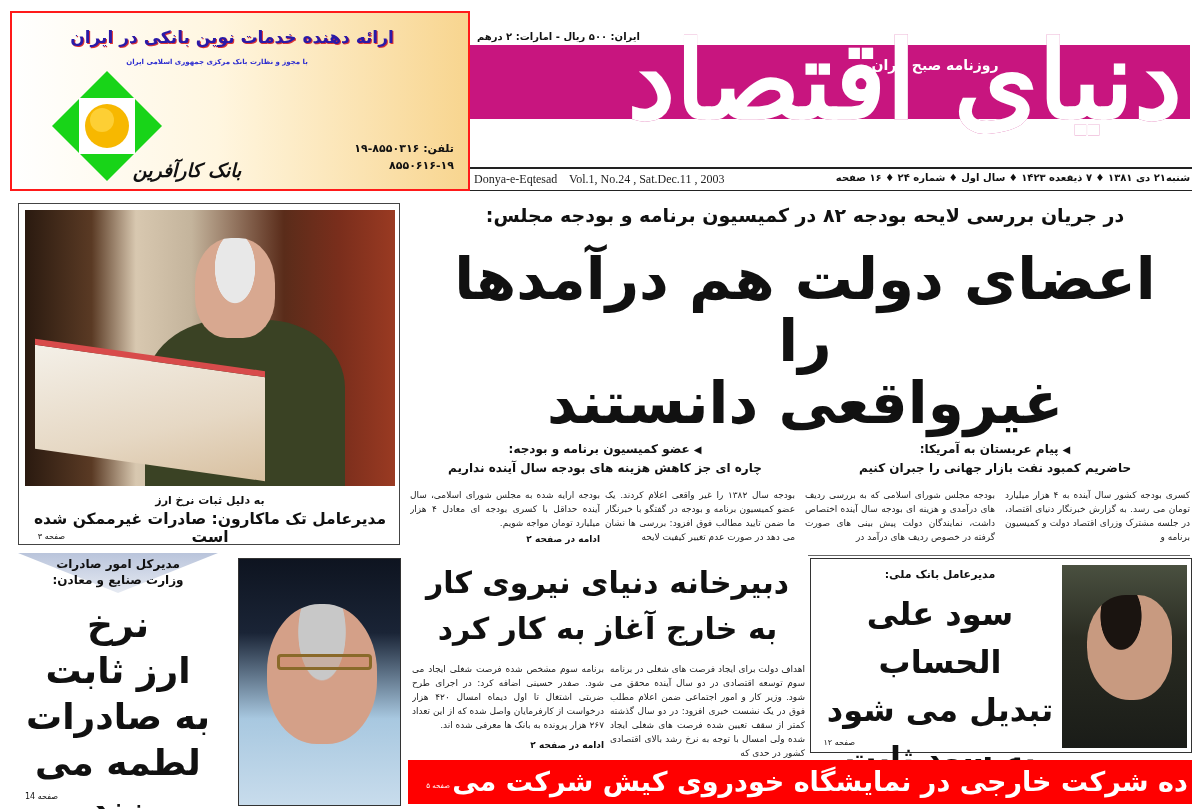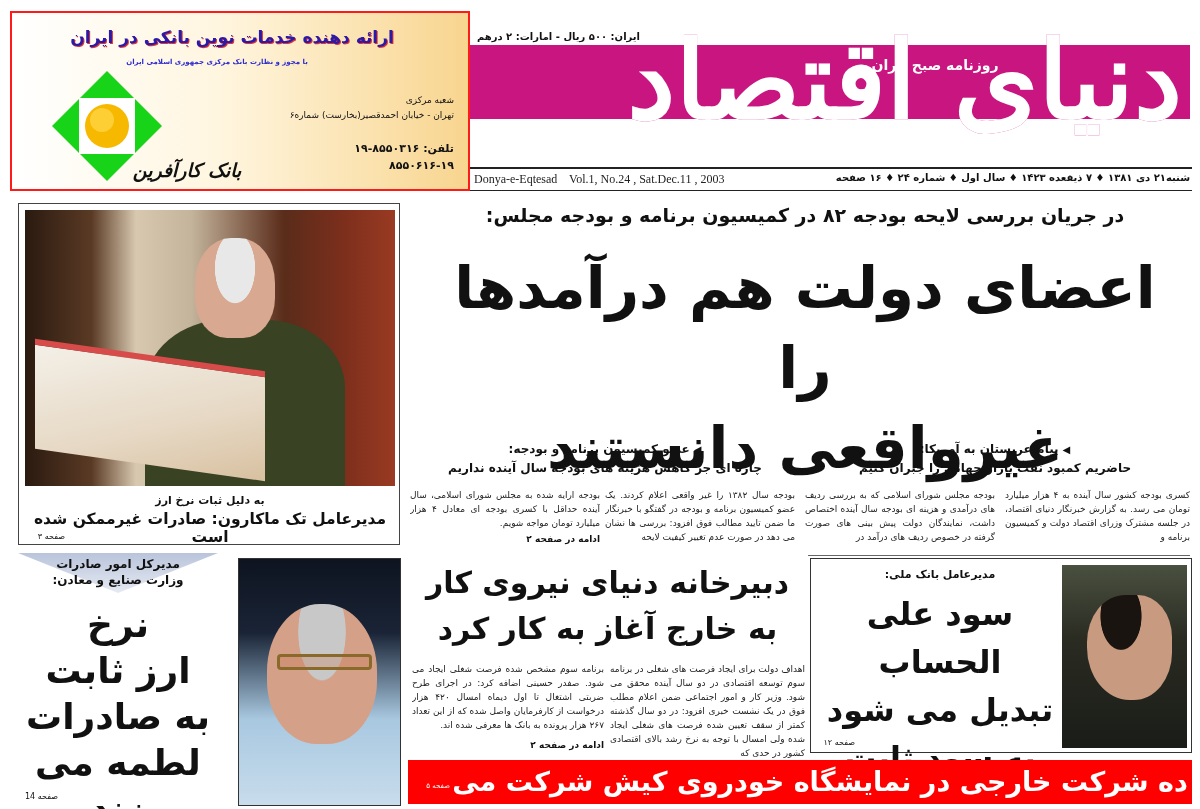--- a/index.html
+++ b/index.html
@@ -25,21 +25,21 @@
         background: linear-gradient(90deg, #ffffff 0%, #fff6e0 45%, #f8d58f 100%); }
   .ad-title { left: 0; top: 14px; width: 440px; font-size: 17px; font-weight: bold; color: #2a1aa8; direction: rtl; text-align: center; text-shadow: 1px 1px 0 #d33; }
   .ad-sub { left: 45px; top: 45px; width: 320px; font-size: 7px; color: #2b2bd0; font-weight: bold; direction: rtl; text-align: center; }
   .ad-diamond { left: 40px; top: 58px; width: 110px; height: 110px; }
   .ad-branch { left: 180px; top: 80px; width: 262px; font-size: 9px; direction: rtl; text-align: right; line-height: 15px; }
   .ad-phone { left: 280px; top: 127px; width: 162px; font-size: 11px; direction: rtl; text-align: right; line-height: 17px; font-weight: bold; }
   .ad-logo { left: 120px; top: 146px; width: 110px; font-family: "DejaVu Serif", serif; font-style: italic; font-size: 19px; font-weight: bold; direction: rtl; text-align: center; }
 
   
   .kicker { left: 420px; top: 204px; width: 770px; font-size: 19px; font-weight: bold; direction: rtl; text-align: center; }
-  .headline { left: 420px; top: 248px; width: 770px; font-size: 58px; font-weight: bold; line-height: 80px; direction: rtl; text-align: center; letter-spacing: -1px; }
+  .headline { left: 420px; top: 248px; width: 770px; font-size: 58px; font-weight: bold; line-height: 62px; direction: rtl; text-align: center; letter-spacing: -1px; }
 
   
   .photo1-frame { left: 18px; top: 203px; width: 382px; height: 342px; border: 1px solid #444; }
   .photo1 { left: 25px; top: 210px; width: 370px; height: 276px;
             background: linear-gradient(90deg, #2a1a10 0%, #5a3a24 18%, #d8c8b0 30%, #c4b49c 45%, #5a2c1a 70%, #7a2e1c 85%, #9a3a22 100%); overflow: hidden; }
   .p1-head { left: 170px; top: 28px; width: 80px; height: 100px; border-radius: 45% 45% 40% 40%; background: radial-gradient(ellipse at 50% 30%, #e8e8e8 0 35%, #d8a890 36% 100%); }
   .p1-body { left: 120px; top: 110px; width: 200px; height: 170px; border-radius: 40% 40% 0 0; background: #3a4224; }
   .p1-paper { left: 10px; top: 145px; width: 230px; height: 110px; background: linear-gradient(160deg, #f4f0e8 0%, #e6d8c4 60%, #d8c0a0 100%); transform: skewY(8deg); border-top: 6px solid #d84b4b; }
   .cap1-kicker { left: 25px; top: 494px; width: 370px; font-size: 11px; font-weight: bold; direction: rtl; text-align: center; }
   .cap1-title { left: 25px; top: 510px; width: 370px; font-size: 15.5px; font-weight: bold; direction: rtl; text-align: center; }
@@ -95,24 +95,20 @@
 
 <div class="abs ad">
   <div class="abs ad-title">ارائه دهنده خدمات نوین بانکی در ایران</div>
   <div class="abs ad-sub">با مجوز و نظارت بانک مرکزی جمهوری اسلامی ایران</div>
   <svg class="abs ad-diamond" viewBox="0 0 110 110">
     <polygon points="55,0 110,55 55,110 0,55" fill="#18d418"></polygon>
     <rect x="27" y="27" width="56" height="56" fill="#ffffff"></rect>
     <circle cx="55" cy="55" r="22" fill="#f7b800"></circle>
     <circle cx="50" cy="49" r="12" fill="#ffd84a" opacity="0.7"></circle>
   </svg>
-  <div class="abs ad-branch">
-    <div>شعبه مرکزی</div>
-    <div>تهران - خیابان احمدقصیر(بخارست) شماره۶</div>
-  </div>
   <div class="abs ad-phone">
     <div><span>تلفن:</span> <span>۸۵۵۰۳۱۶-۱۹</span></div>
     <div>۸۵۵۰۶۱۶-۱۹</div>
   </div>
   <div class="abs ad-logo">بانک کارآفرین</div>
 </div>
 
 <div class="abs kicker">در جریان بررسی لایحه بودجه ۸۲ در کمیسیون برنامه و بودجه مجلس:</div>
 <div class="abs headline">
   <div>اعضای دولت هم درآمدها را</div>

